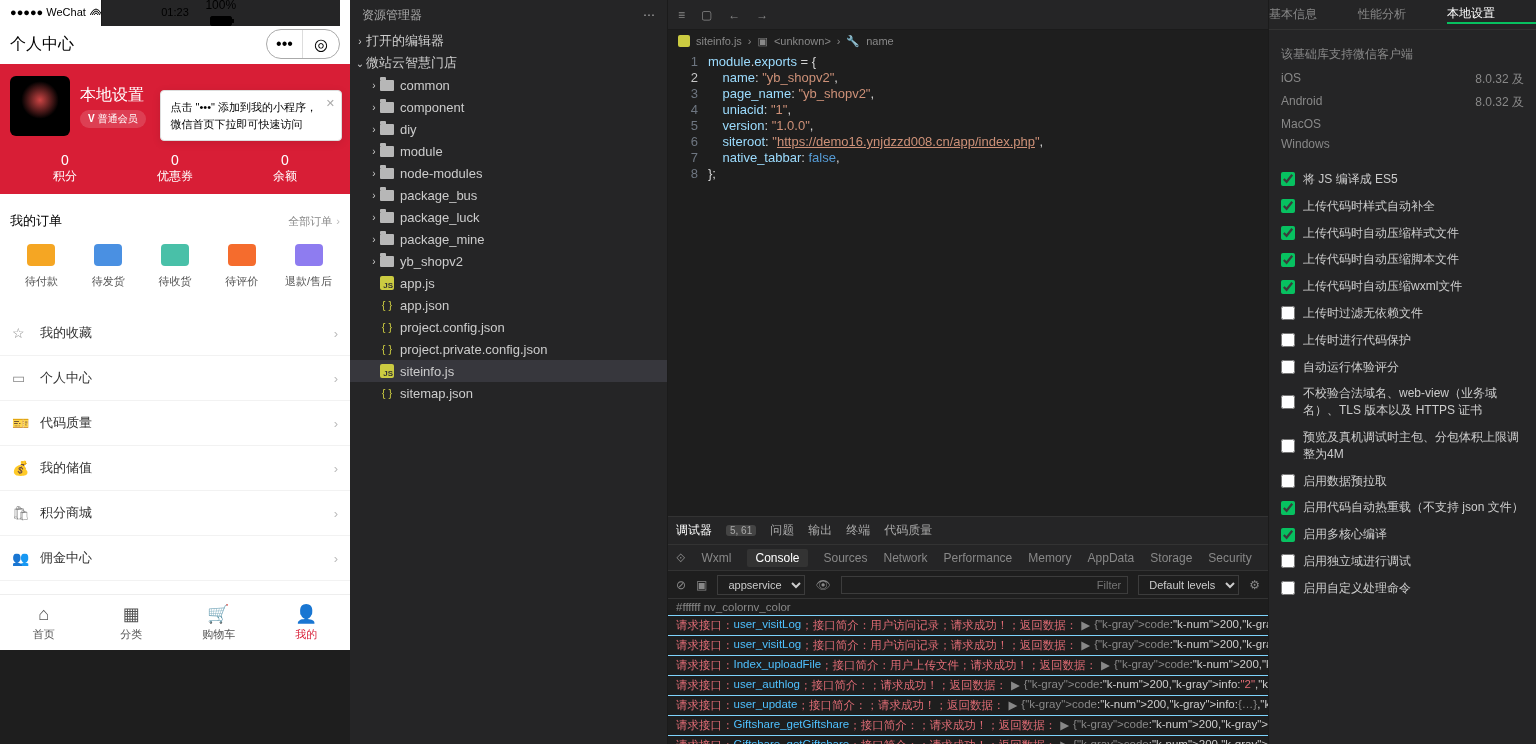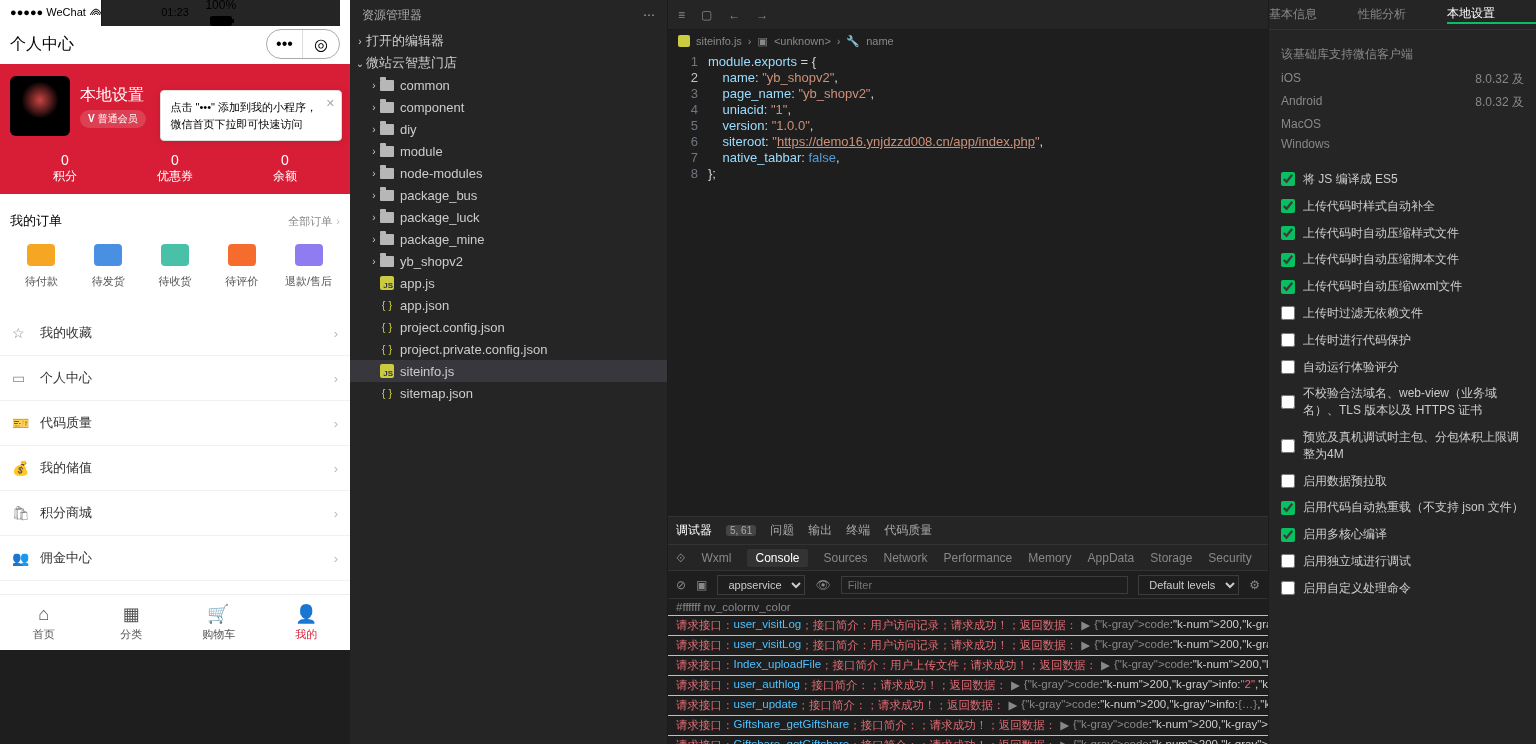--- a/index.html
+++ b/index.html
@@ -63,21 +63,21 @@
 .code { flex:1; padding-top:2px; line-height:16px; white-space:pre; } .c-id{color:#9cdcfe} .c-str{color:#ce9178} .c-prop{color:#9cdcfe} .c-url{color:#ce9178;text-decoration:underline} .c-bool{color:#569cd6} .c-punc{color:#d4d4d4}
 
 .devtools { height:228px; border-top:1px solid #333; background:#1e1e1e; display:flex; flex-direction:column; }
 .dt-tabs { height:28px; display:flex; align-items:center; background:#252526; padding:0 8px; gap:14px; color:#aaa; border-bottom:1px solid #333; }
 .dt-tabs span.on { color:#fff; }
 .dt-tabs .badge { background:#444; padding:0 4px; border-radius:3px; font-size:10px; }
 .dt-sub { height:26px; display:flex; align-items:center; background:#252526; padding:0 8px; gap:16px; color:#888; border-bottom:1px solid #333; font-size:12px; }
 .dt-sub span.on { background:#333; color:#fff; padding:2px 8px; border-radius:2px; }
 .dt-bar { height:28px; display:flex; align-items:center; padding:0 8px; gap:10px; border-bottom:1px solid #333; color:#888; }
 .dt-bar select,.dt-bar input { background:#1e1e1e; border:1px solid #3c3c3c; color:#ccc; padding:2px 6px; font-size:11px; }
-.dt-bar .filter { flex:1; }
+.dt-bar .filter { flex:1;text-align:right; }
 .console { flex:1; overflow:auto; font-family:Consolas,monospace; font-size:11.5px; }
 .log { border-bottom:1px solid #7dd3fc; padding:2px 8px; display:flex; white-space:nowrap; }
 .log.hdr { color:#888; }
 .k-red{color:#e06c75} .k-cyan{color:#4fc1ff} .k-gray{color:#888}
 .tri { color:#888; margin:0 4px; }
 
 .right { width:268px; background:#252526; border-left:1px solid #1b1b1b; display:flex; flex-direction:column; font-size:12px; overflow:hidden; }
 .r-tabs { height:30px; display:flex; align-items:center; color:#888; border-bottom:1px solid #333; }
 .r-tabs span { flex:1; text-align:left; }
 .r-tabs span.on { color:#fff; border-bottom:2px solid #07c160; }

